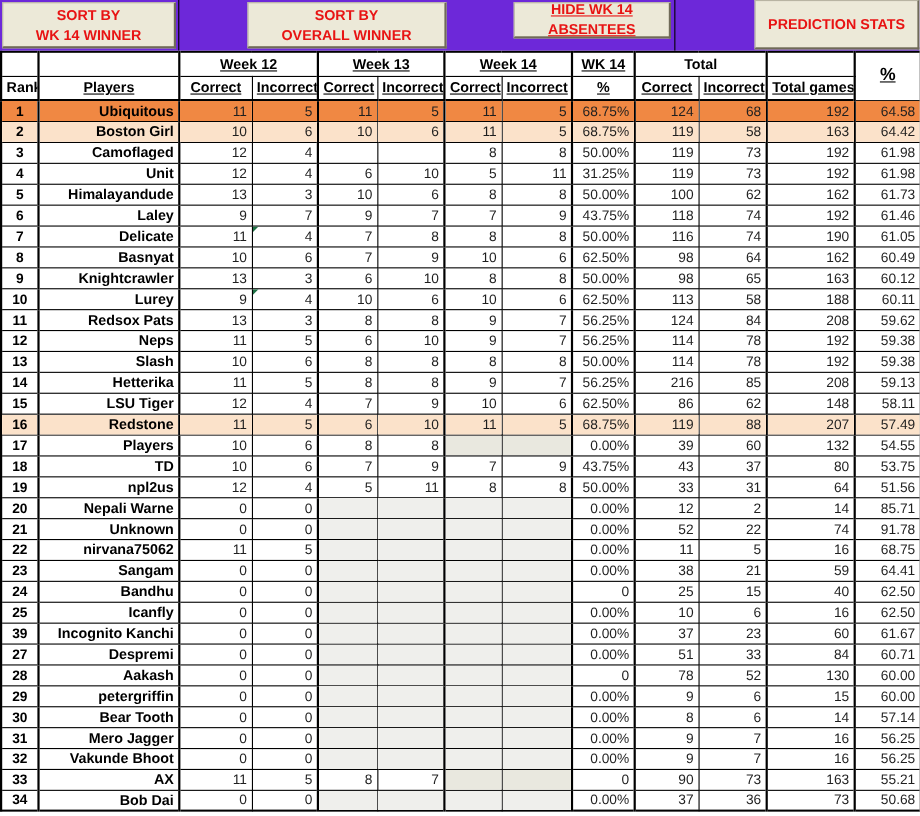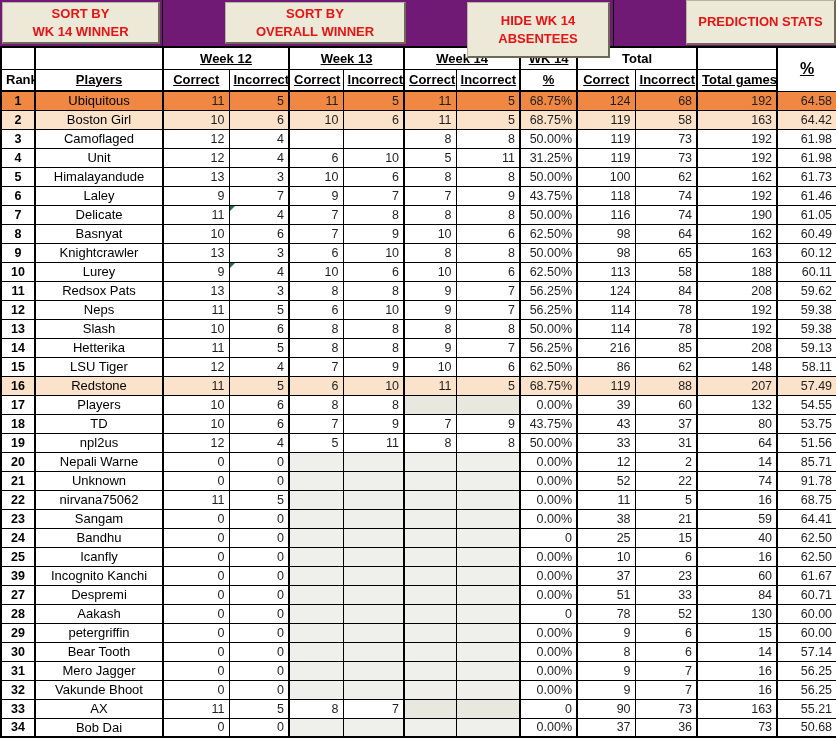--- a/index.html
+++ b/index.html
@@ -1,36 +1,36 @@
 <!DOCTYPE html>
 <html><head>
 <meta charset="utf-8">
 <style>
   html,body{margin:0;padding:0;background:#fff;}
   body{width:836px;height:742px;font-family:"Liberation Sans","DejaVu Sans",sans-serif;-webkit-font-smoothing:antialiased;}
-  .topbar{position:relative;width:836px;height:46px;background:#701a75;}
+  .topbar{position:relative;width:836px;height:46px;background:#6d28d9;}
   .xl-btn{position:absolute;background:#ece9d8;border:1px solid #b8b4a2;border-right:2px solid #6f6a58;border-bottom:2px solid #6f6a58;
     color:#e81313;font-weight:bold;font-size:13px;line-height:1.35;text-align:center;
     display:flex;align-items:center;justify-content:center;white-space:pre-line;cursor:pointer;padding:0 4px;box-sizing:border-box;}
   .btn1{left:2px;top:2px;width:158px;height:42px;}
   .btn2{left:225px;top:2px;width:181px;height:42px;}
-  .btn3{left:467px;top:2px;width:143px;height:56px;}
+  .btn3{left:467px;top:2px;width:143px;height:33px;text-decoration:underline;}
   .btn4{left:686px;top:0px;width:150px;height:45px;border-right:2px solid #6f6a58;}
   .vline{position:absolute;top:0;width:1px;height:46px;background:#000;}
   .vl1{left:162px;} .vl2{left:613px;}
 
   table{border-collapse:collapse;table-layout:fixed;width:836px;border:2px solid #000;}
   td,th{border:1px solid #000;padding:0 4px;overflow:hidden;white-space:nowrap;box-sizing:border-box;}
   th{font-size:13px;font-weight:bold;text-align:center;height:22px;background:#fff;color:#000;}
   th.u, .u{text-decoration:underline;}
   th.pctbig{font-size:16px;}
   thead tr:last-child th{border-bottom:2px solid #000;}
   tbody td{font-size:12.5px;height:19px;color:#1f1f1f;text-align:right;position:relative;}
   td.c-rank{text-align:center;font-weight:bold;color:#000;}
-  td.c-player{text-align:center;font-weight:normal;font-size:13px;color:#000;}
+  td.c-player{text-align:right;font-weight:bold;font-size:13px;color:#000;}
   .bl2{border-left:2px solid #000 !important;}
   tr.orange td{background:#f08843;}
   tr.peach td{background:#fbe2ca;}
   td.gray{background:#efefec;}
   td.graywarm{background:#e9e8df;}
   td.tri::before{content:"";position:absolute;left:0;top:0;width:0;height:0;
     border-top:5px solid #1e7145;border-right:5px solid transparent;}
   .bottomstrip{width:836px;height:5px;background:#fff;border-top:0;}
 </style>
 </head>

